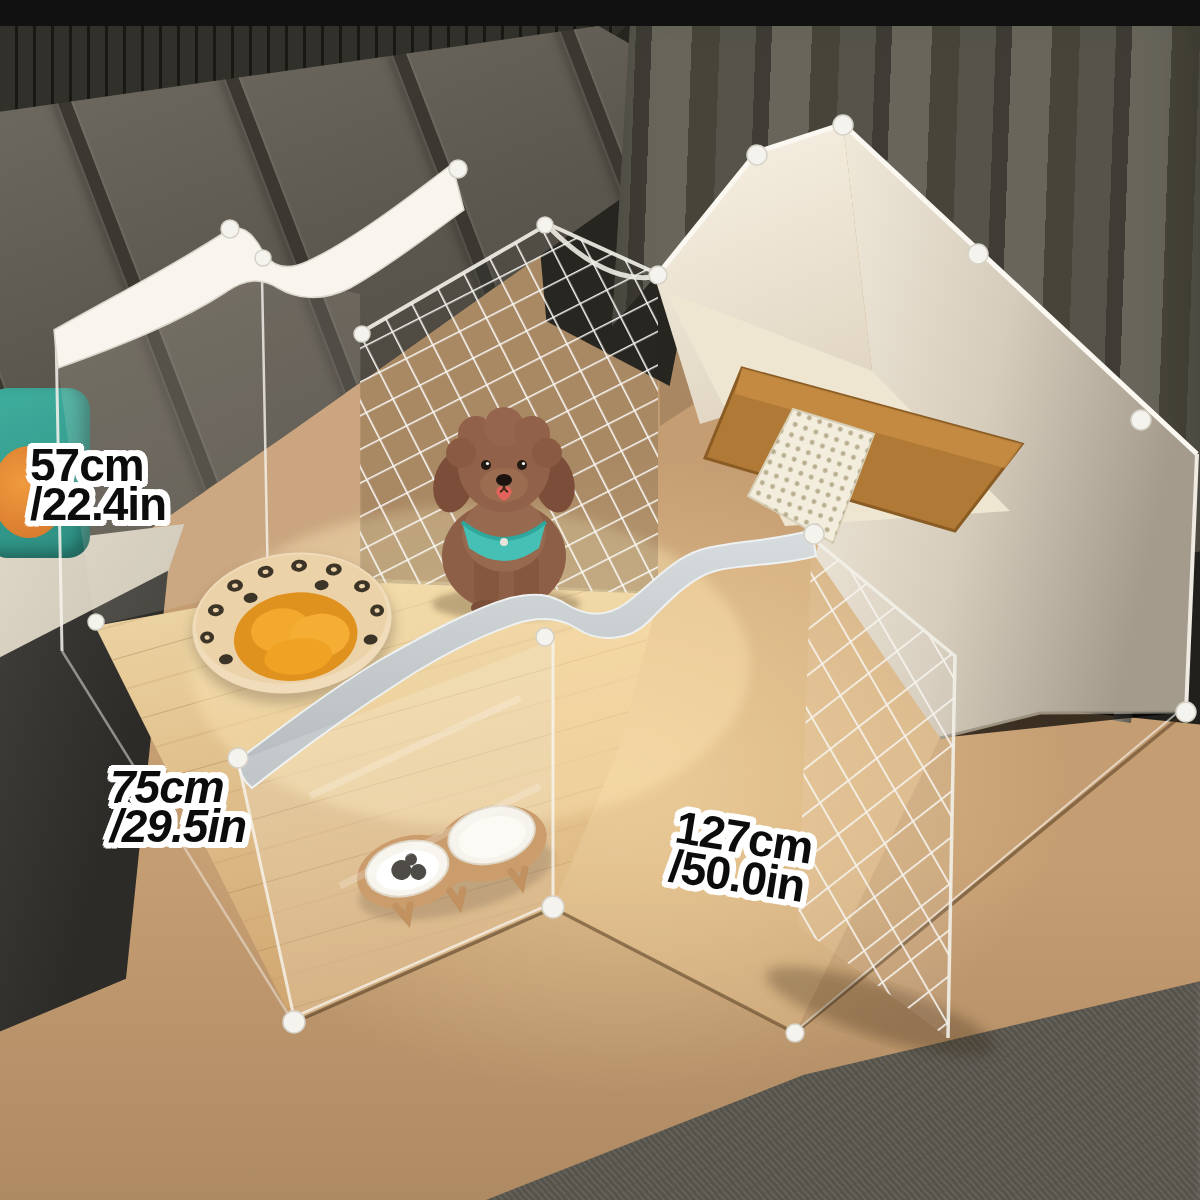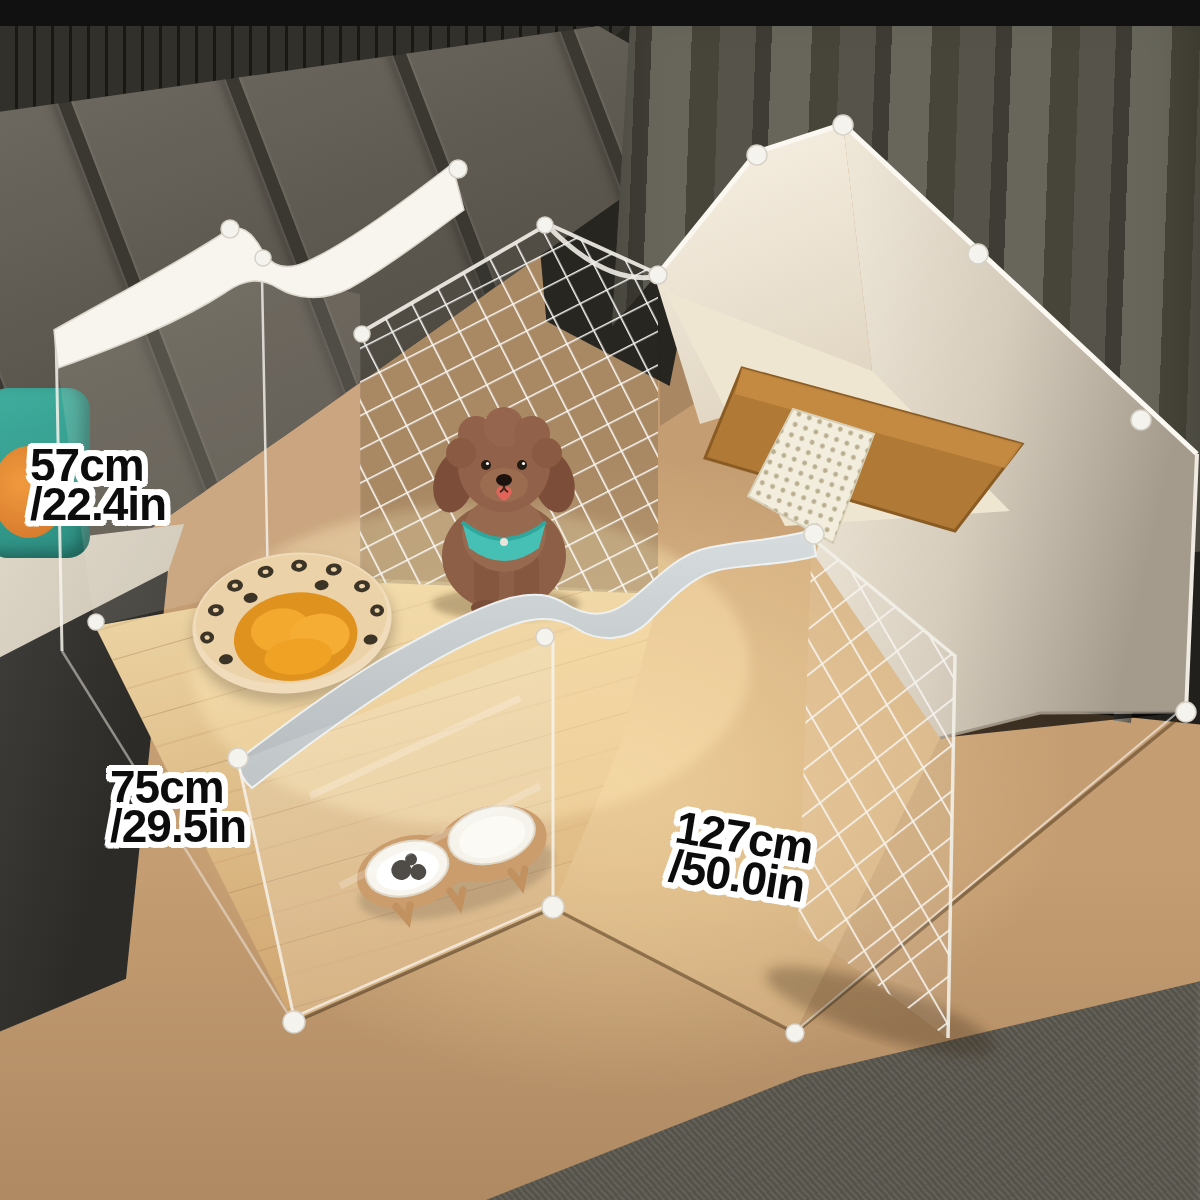--- a/index.html
+++ b/index.html
@@ -62,21 +62,21 @@
 
   
   .dim{position:absolute;font-weight:800;font-size:46px;line-height:.84;color:#0c0c0c;
     letter-spacing:-1px;white-space:nowrap;
     text-shadow:
       -5px -5px 0 #fff,-5px 0 0 #fff,-5px 5px 0 #fff,0 -5px 0 #fff,0 5px 0 #fff,
        5px -5px 0 #fff,5px 0 0 #fff,5px 5px 0 #fff,
       -3px -6px 0 #fff,3px -6px 0 #fff,-3px 6px 0 #fff,3px 6px 0 #fff,
       -6px -3px 0 #fff,6px -3px 0 #fff,-6px 3px 0 #fff,6px 3px 0 #fff;}
   .dim-57{left:30px;top:420px;}
-  .dim-75{left:110px;top:742px;}
+  .dim-75{left:110px;top:742px;font-style:italic;}
   .dim-127{left:672px;top:792px;transform:rotate(9deg);}
 
   .scene-svg{position:absolute;left:0;top:0;}
 </style>
 </head>
 <body>
 
 <div class="stage">
 
   <div class="floor"></div>

